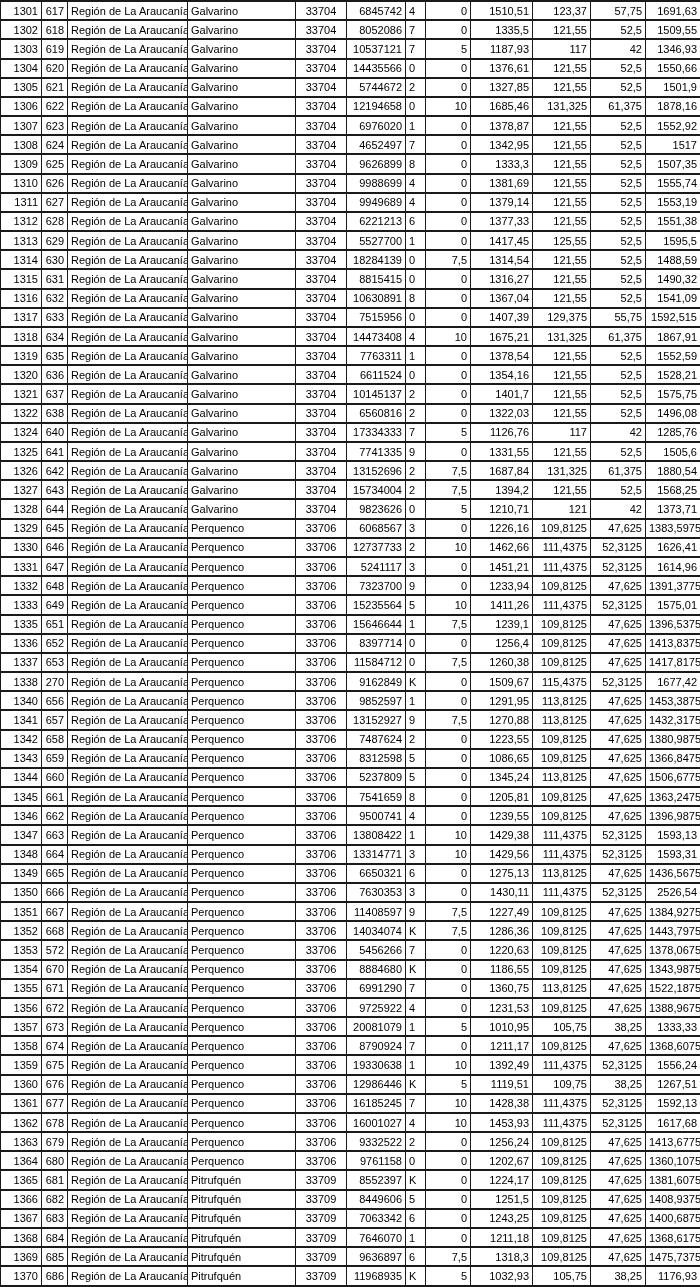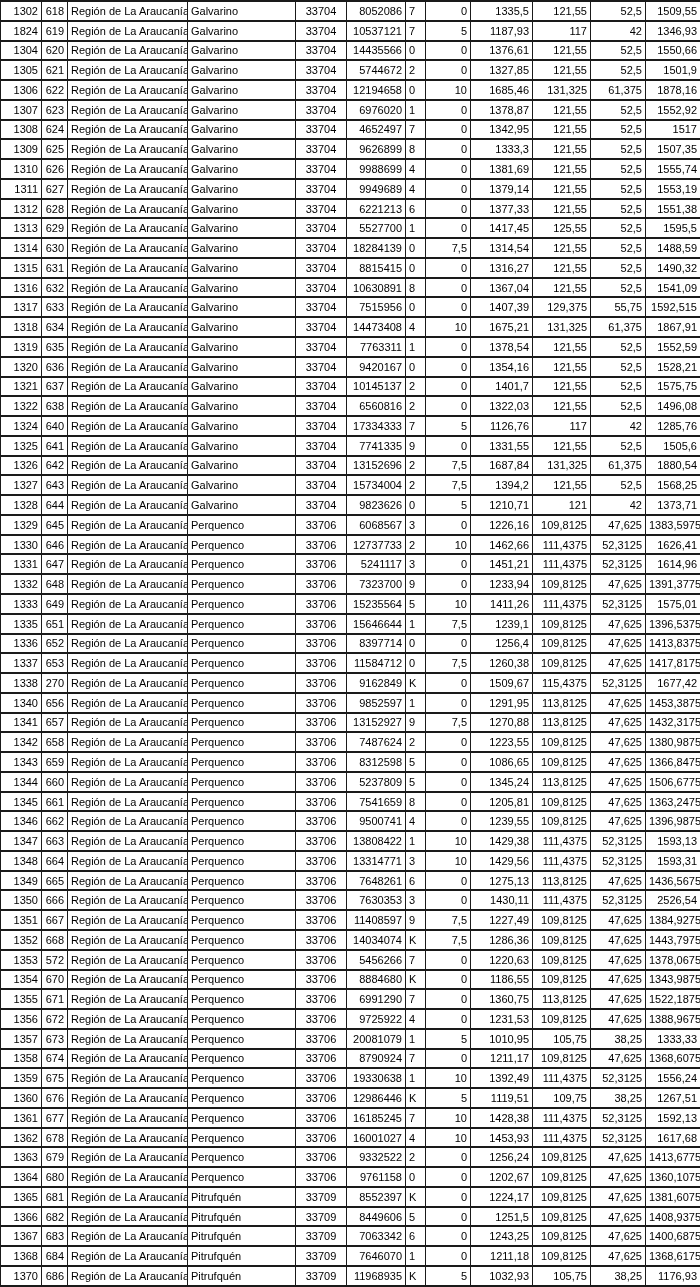--- a/index.html
+++ b/index.html
@@ -53,35 +53,49 @@
     <col style="width:59px">
     <col style="width:20px">
     <col style="width:45px">
     <col style="width:62px">
     <col style="width:58px">
     <col style="width:55px">
     <col style="width:55px">
   </colgroup>
   <tbody data-name="table-body">
       <tr data-name="table-row">
+        <td data-name="row-number-cell">1301</td>
+        <td data-name="entry-number-cell">617</td>
+        <td data-name="region-cell">Región de La Araucanía</td>
+        <td data-name="commune-cell">Galvarino</td>
+        <td data-name="code-cell">33704</td>
+        <td data-name="id-number-cell">6845742</td>
+        <td data-name="grade-cell">4</td>
+        <td data-name="bonus-cell">0</td>
+        <td data-name="amount-base-cell">1510,51</td>
+        <td data-name="amount-a-cell">123,37</td>
+        <td data-name="amount-b-cell">57,75</td>
+        <td data-name="amount-total-cell">1691,63</td>
+      </tr>
+      <tr data-name="table-row">
         <td data-name="row-number-cell">1302</td>
         <td data-name="entry-number-cell">618</td>
         <td data-name="region-cell">Región de La Araucanía</td>
         <td data-name="commune-cell">Galvarino</td>
         <td data-name="code-cell">33704</td>
         <td data-name="id-number-cell">8052086</td>
         <td data-name="grade-cell">7</td>
         <td data-name="bonus-cell">0</td>
         <td data-name="amount-base-cell">1335,5</td>
         <td data-name="amount-a-cell">121,55</td>
         <td data-name="amount-b-cell">52,5</td>
         <td data-name="amount-total-cell">1509,55</td>
       </tr>
       <tr data-name="table-row">
-        <td data-name="row-number-cell">1824</td>
+        <td data-name="row-number-cell">1303</td>
         <td data-name="entry-number-cell">619</td>
         <td data-name="region-cell">Región de La Araucanía</td>
         <td data-name="commune-cell">Galvarino</td>
         <td data-name="code-cell">33704</td>
         <td data-name="id-number-cell">10537121</td>
         <td data-name="grade-cell">7</td>
         <td data-name="bonus-cell">5</td>
         <td data-name="amount-base-cell">1187,93</td>
         <td data-name="amount-a-cell">117</td>
         <td data-name="amount-b-cell">42</td>
@@ -310,21 +324,21 @@
         <td data-name="amount-a-cell">121,55</td>
         <td data-name="amount-b-cell">52,5</td>
         <td data-name="amount-total-cell">1552,59</td>
       </tr>
       <tr data-name="table-row">
         <td data-name="row-number-cell">1320</td>
         <td data-name="entry-number-cell">636</td>
         <td data-name="region-cell">Región de La Araucanía</td>
         <td data-name="commune-cell">Galvarino</td>
         <td data-name="code-cell">33704</td>
-        <td data-name="id-number-cell">9420167</td>
+        <td data-name="id-number-cell">6611524</td>
         <td data-name="grade-cell">0</td>
         <td data-name="bonus-cell">0</td>
         <td data-name="amount-base-cell">1354,16</td>
         <td data-name="amount-a-cell">121,55</td>
         <td data-name="amount-b-cell">52,5</td>
         <td data-name="amount-total-cell">1528,21</td>
       </tr>
       <tr data-name="table-row">
         <td data-name="row-number-cell">1321</td>
         <td data-name="entry-number-cell">637</td>
@@ -674,21 +688,21 @@
         <td data-name="amount-a-cell">111,4375</td>
         <td data-name="amount-b-cell">52,3125</td>
         <td data-name="amount-total-cell">1593,31</td>
       </tr>
       <tr data-name="table-row">
         <td data-name="row-number-cell">1349</td>
         <td data-name="entry-number-cell">665</td>
         <td data-name="region-cell">Región de La Araucanía</td>
         <td data-name="commune-cell">Perquenco</td>
         <td data-name="code-cell">33706</td>
-        <td data-name="id-number-cell">7648261</td>
+        <td data-name="id-number-cell">6650321</td>
         <td data-name="grade-cell">6</td>
         <td data-name="bonus-cell">0</td>
         <td data-name="amount-base-cell">1275,13</td>
         <td data-name="amount-a-cell">113,8125</td>
         <td data-name="amount-b-cell">47,625</td>
         <td data-name="amount-total-cell">1436,5675</td>
       </tr>
       <tr data-name="table-row">
         <td data-name="row-number-cell">1350</td>
         <td data-name="entry-number-cell">666</td>
@@ -947,20 +961,34 @@
         <td data-name="region-cell">Región de La Araucanía</td>
         <td data-name="commune-cell">Pitrufquén</td>
         <td data-name="code-cell">33709</td>
         <td data-name="id-number-cell">7646070</td>
         <td data-name="grade-cell">1</td>
         <td data-name="bonus-cell">0</td>
         <td data-name="amount-base-cell">1211,18</td>
         <td data-name="amount-a-cell">109,8125</td>
         <td data-name="amount-b-cell">47,625</td>
         <td data-name="amount-total-cell">1368,6175</td>
+      </tr>
+      <tr data-name="table-row">
+        <td data-name="row-number-cell">1369</td>
+        <td data-name="entry-number-cell">685</td>
+        <td data-name="region-cell">Región de La Araucanía</td>
+        <td data-name="commune-cell">Pitrufquén</td>
+        <td data-name="code-cell">33709</td>
+        <td data-name="id-number-cell">9636897</td>
+        <td data-name="grade-cell">6</td>
+        <td data-name="bonus-cell">7,5</td>
+        <td data-name="amount-base-cell">1318,3</td>
+        <td data-name="amount-a-cell">109,8125</td>
+        <td data-name="amount-b-cell">47,625</td>
+        <td data-name="amount-total-cell">1475,7375</td>
       </tr>
       <tr data-name="table-row">
         <td data-name="row-number-cell">1370</td>
         <td data-name="entry-number-cell">686</td>
         <td data-name="region-cell">Región de La Araucanía</td>
         <td data-name="commune-cell">Pitrufquén</td>
         <td data-name="code-cell">33709</td>
         <td data-name="id-number-cell">11968935</td>
         <td data-name="grade-cell">K</td>
         <td data-name="bonus-cell">5</td>

